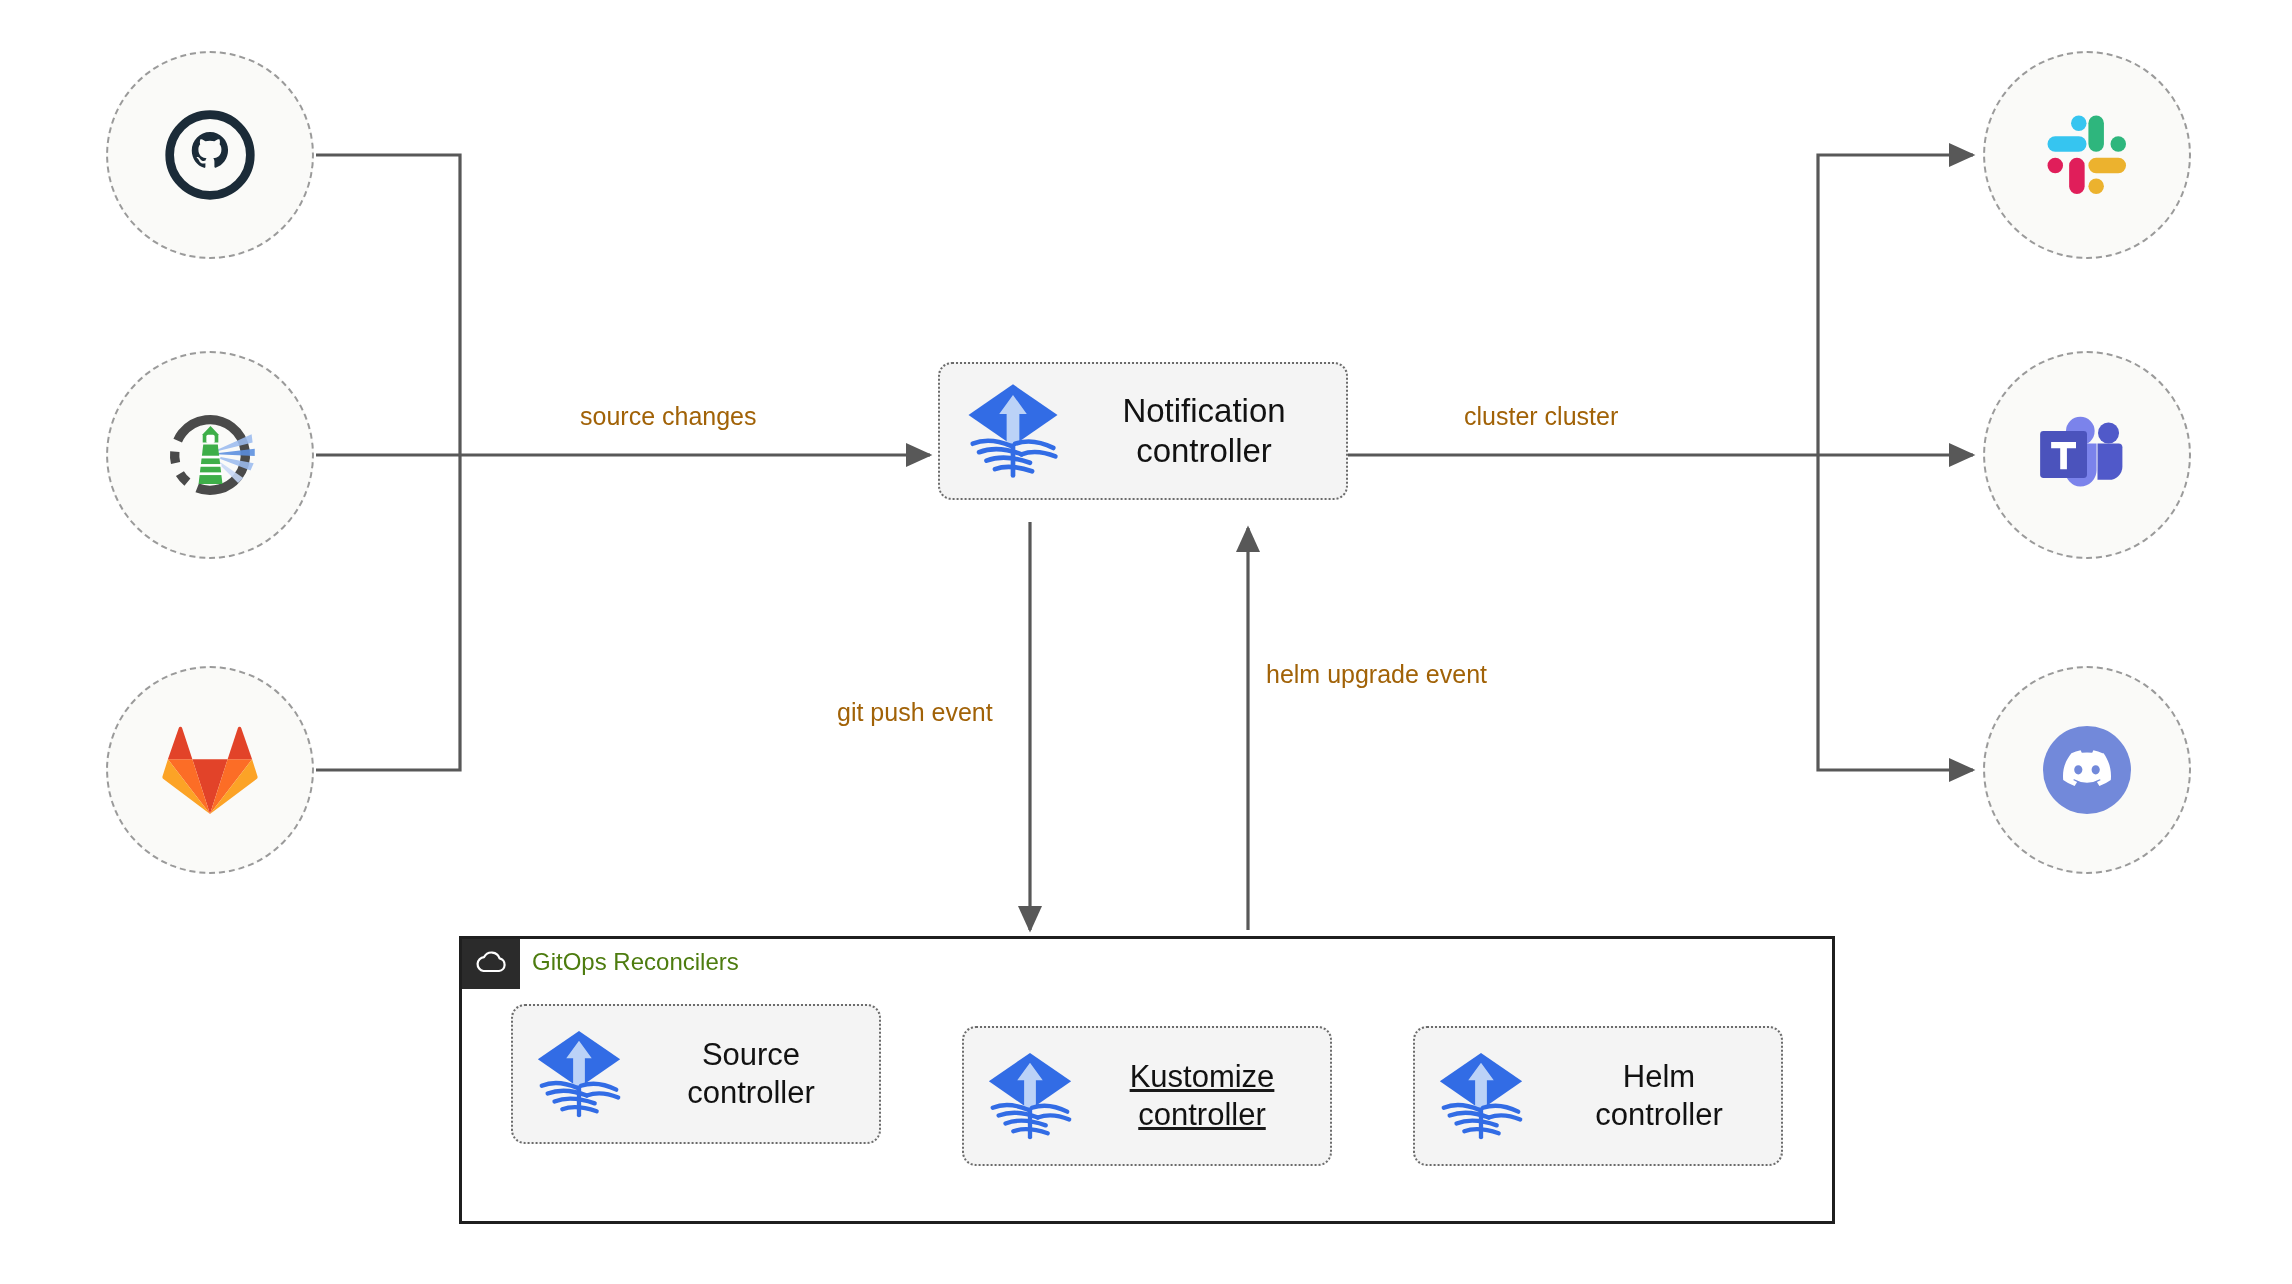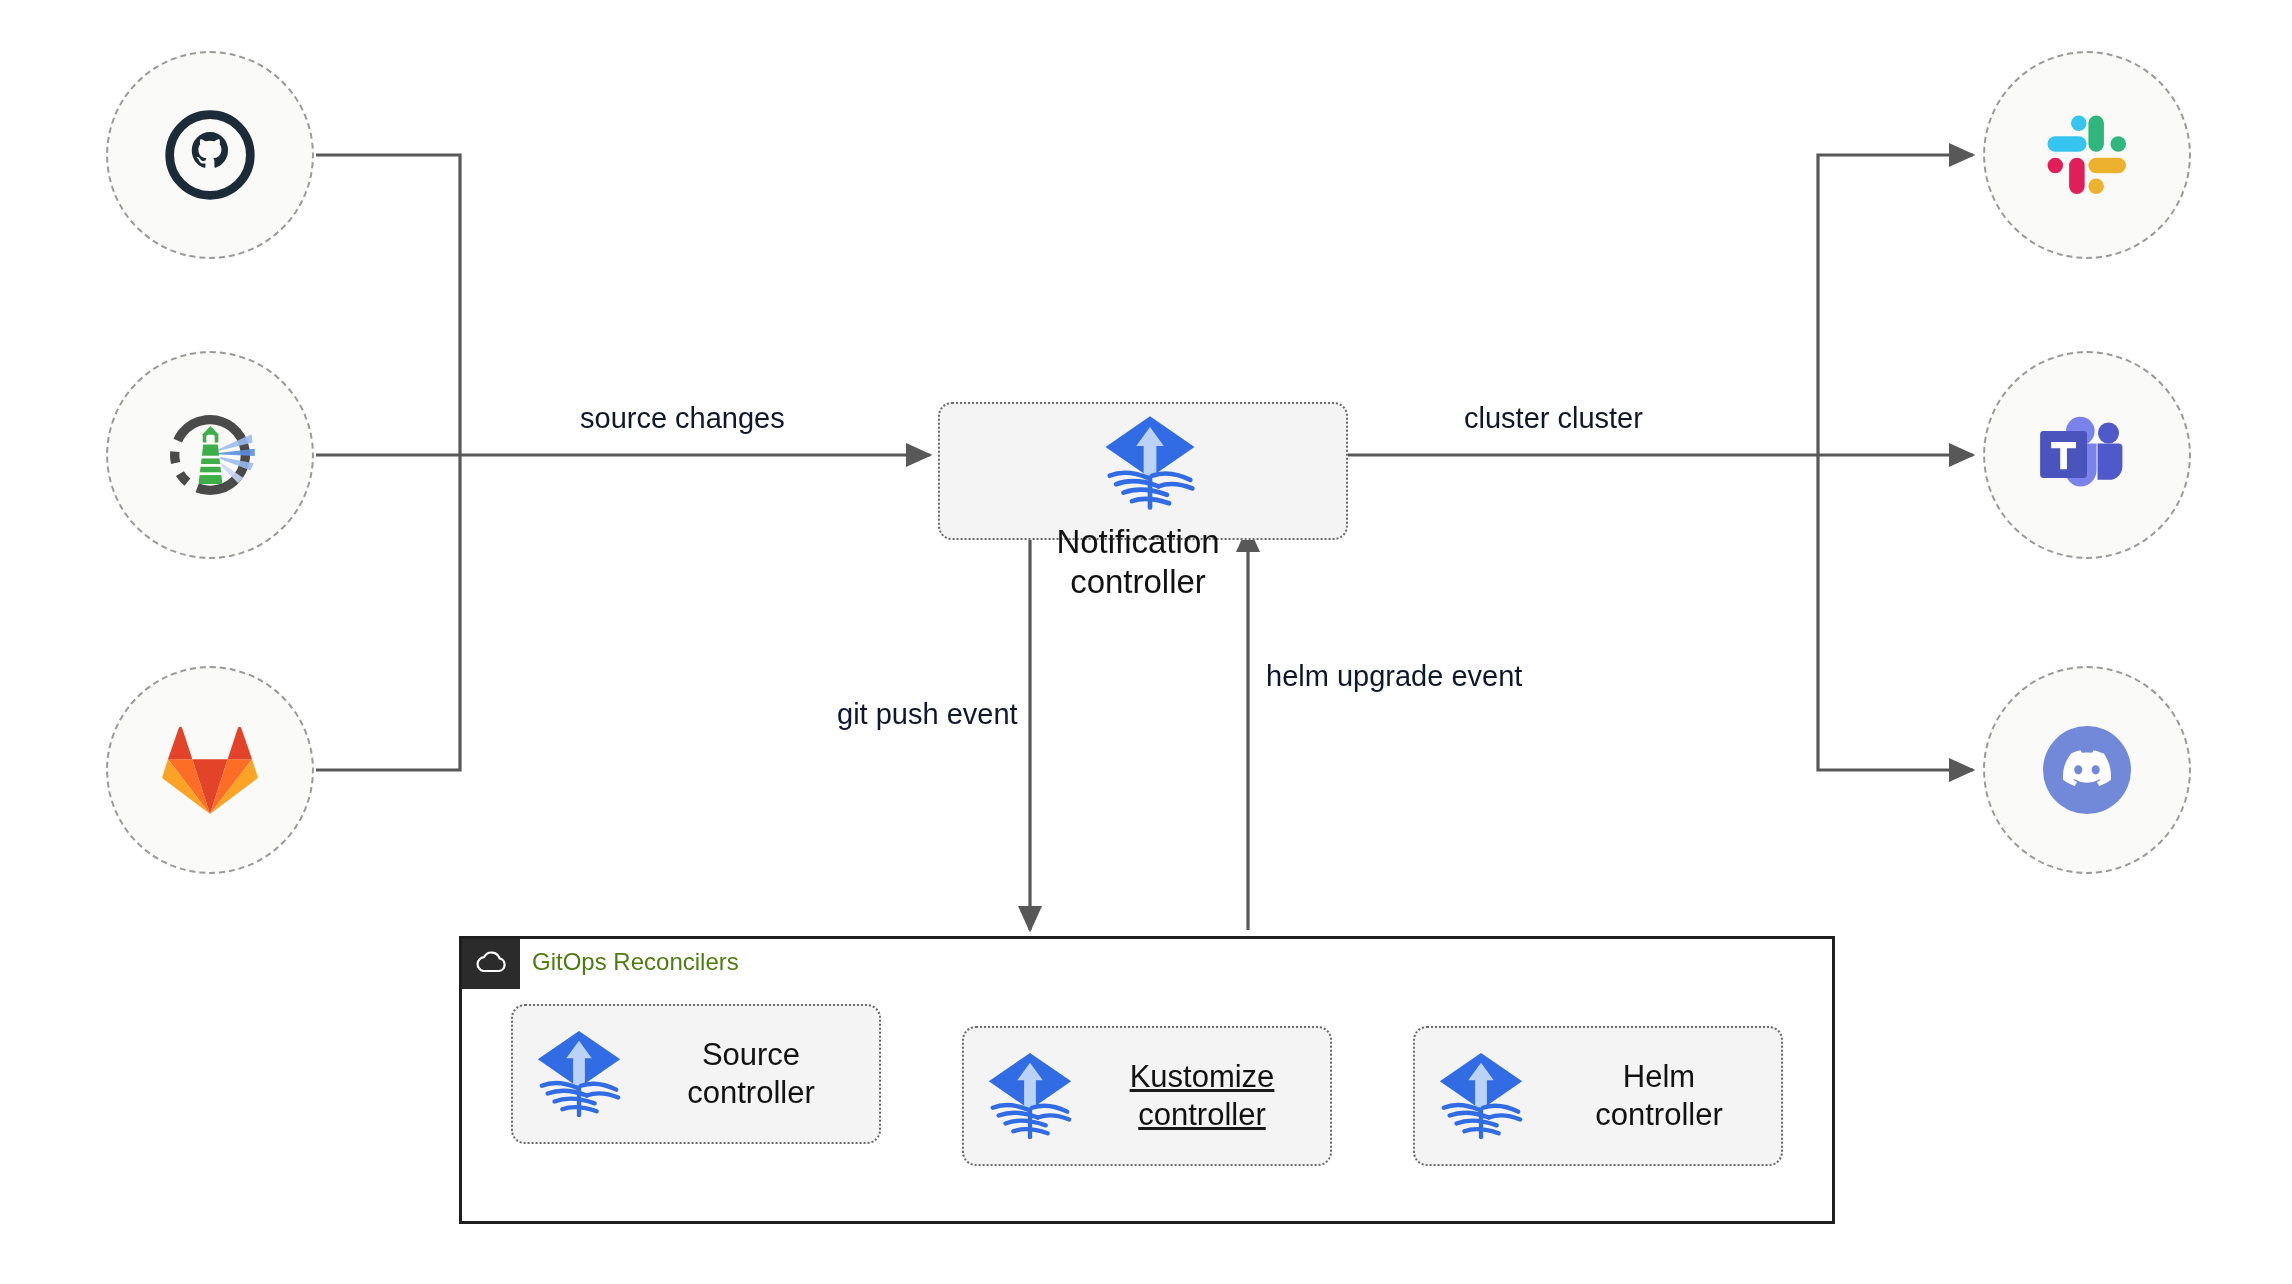--- a/index.html
+++ b/index.html
@@ -37,21 +37,21 @@
   #gitops-tab{
     position:absolute;left:0;top:0;width:58px;height:50px;background:#2b2b2b;
     display:flex;align-items:center;justify-content:center;
   }
   #gitops-title{
     position:absolute;left:70px;top:9px;font-size:24px;color:#4d7c0f;
   }
 
   
   .edge-label{
-    position:absolute;font-size:29px;color:#0f172a;white-space:nowrap;
+    position:absolute;font-size:25px;color:#a16207;white-space:nowrap;
   }
 
   svg.wires{position:absolute;left:0;top:0;width:2292px;height:1284px;
             pointer-events:none;overflow:visible;}
 </style>
 </head>
 <body>
 
 <div id="stage">
 
@@ -180,21 +180,21 @@
         <circle cx="50" cy="50" r="44" fill="#7289DA"></circle>
         <path fill="#ffffff" d="M65.6 33.2a37 37 0 0 0-9.2-2.9l-1.2 2.5a34.3 34.3 0 0 0-10.4 0l-1.2-2.5a37 37 0 0 0-9.2 2.9
           C27 42.4 25.4 51.3 26.2 60.1a37.4 37.4 0 0 0 11.4 5.8l2.5-4a24.6 24.6 0 0 1-3.9-1.9c0.3-0.2 0.7-0.5 1-0.7
           a26.4 26.4 0 0 0 25.6 0c0.3 0.3 0.7 0.5 1 0.7a24.6 24.6 0 0 1-3.9 1.9l2.5 4a37.4 37.4 0 0 0 11.4-5.8
           c1-10.2-1.7-19-7.2-26.9z M41.3 54.4c-2.3 0-4.1-2.1-4.1-4.6s1.8-4.6 4.1-4.6 4.2 2.1 4.1 4.6-1.8 4.6-4.1 4.6z
           m17.4 0c-2.3 0-4.1-2.1-4.1-4.6s1.8-4.6 4.1-4.6 4.2 2.1 4.1 4.6-1.8 4.6-4.1 4.6z"></path>
       </svg>
     </span>
   </div>
 
-  <div class="ctrl-box big" style="left:938px;top:402px;width:410px;height:138px;flex-direction:column;">
+  <div class="ctrl-box big" style="left:938px;top:362px;width:410px;height:138px;">
     <span class="ctrl-icon" style="width:118px;height:118px;margin-left:14px;">
       <svg width="106" height="106" viewBox="0 0 100 100" aria-hidden="true">
         <path d="M50 6 L92 35 L50 64 L8 35 Z" fill="#326CE5"></path>
         <path d="M50 16 L63 34 H56 V62 H44 V34 H37 Z" fill="#BBD2F7"></path>
         <g stroke="#326CE5" stroke-width="4.4" stroke-linecap="round" fill="none">
           <path d="M12 62 C24 57, 36 59, 48 64"></path>
           <path d="M18 70 C31 65, 45 67, 58 72"></path>
           <path d="M25 78 C38 73, 52 75, 66 80"></path>
           <path d="M33 86 C44 82, 56 84, 68 88"></path>
           <path d="M52 62 C64 58, 76 60, 88 66"></path>

